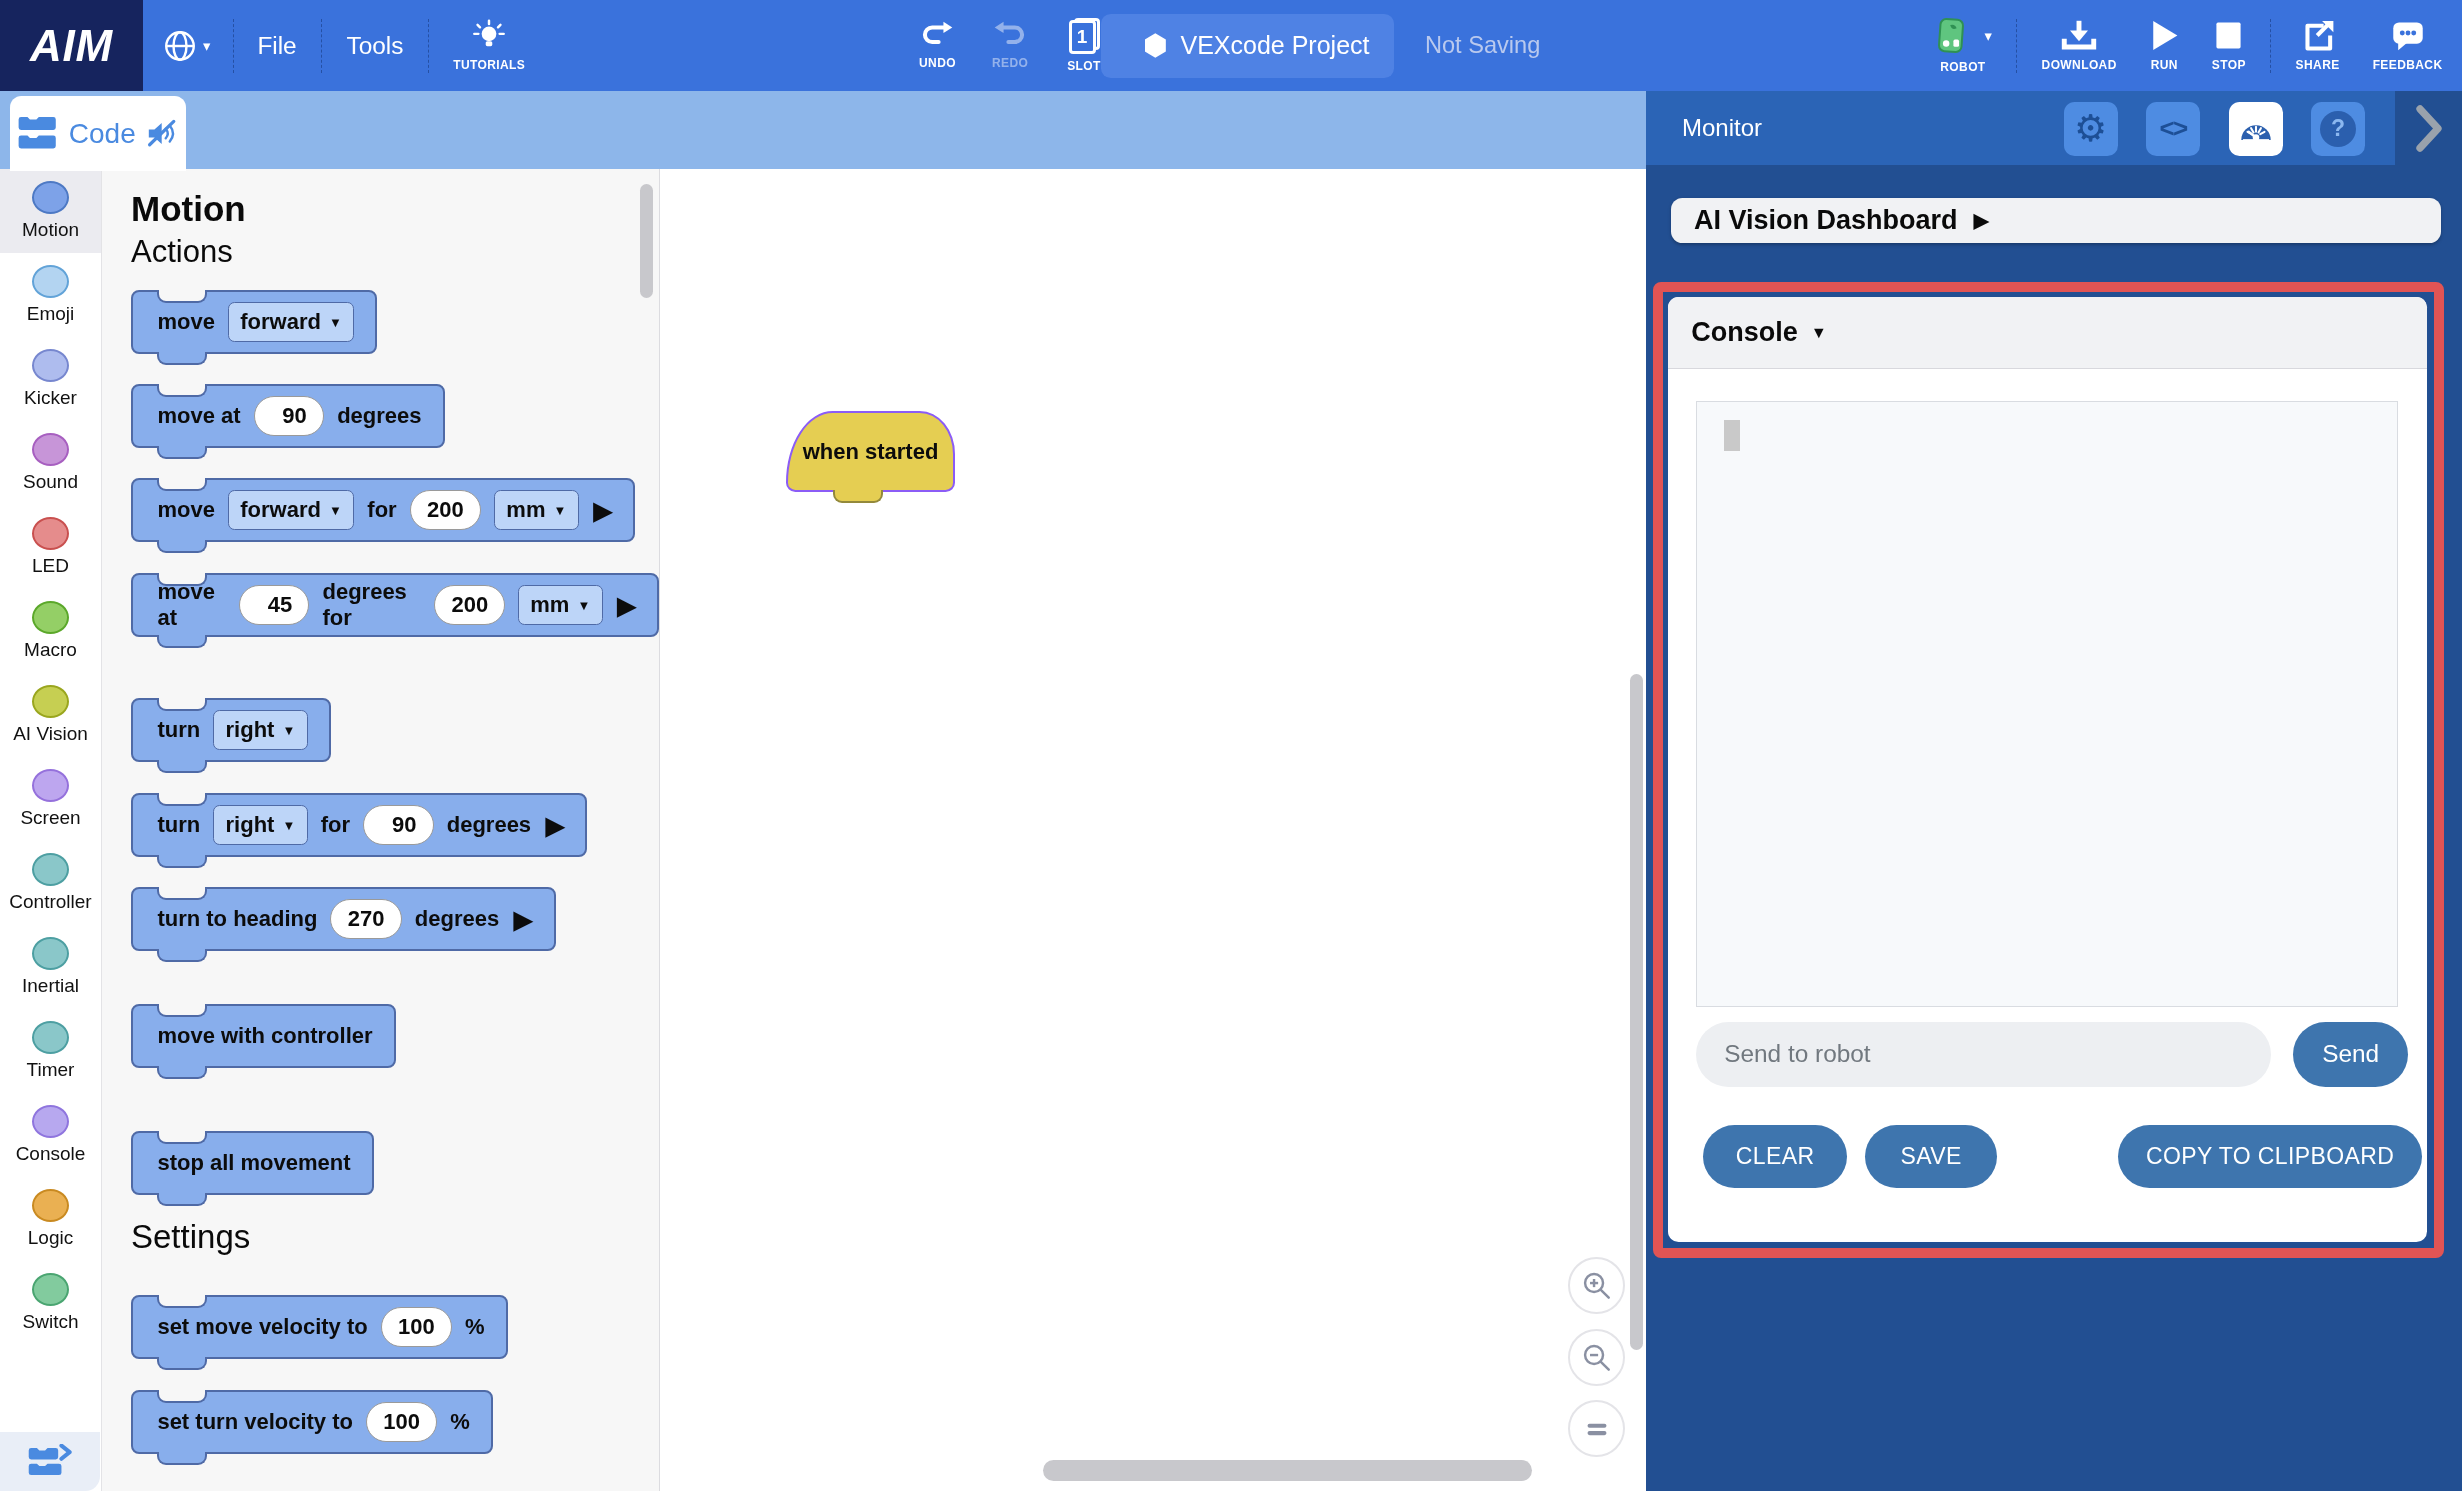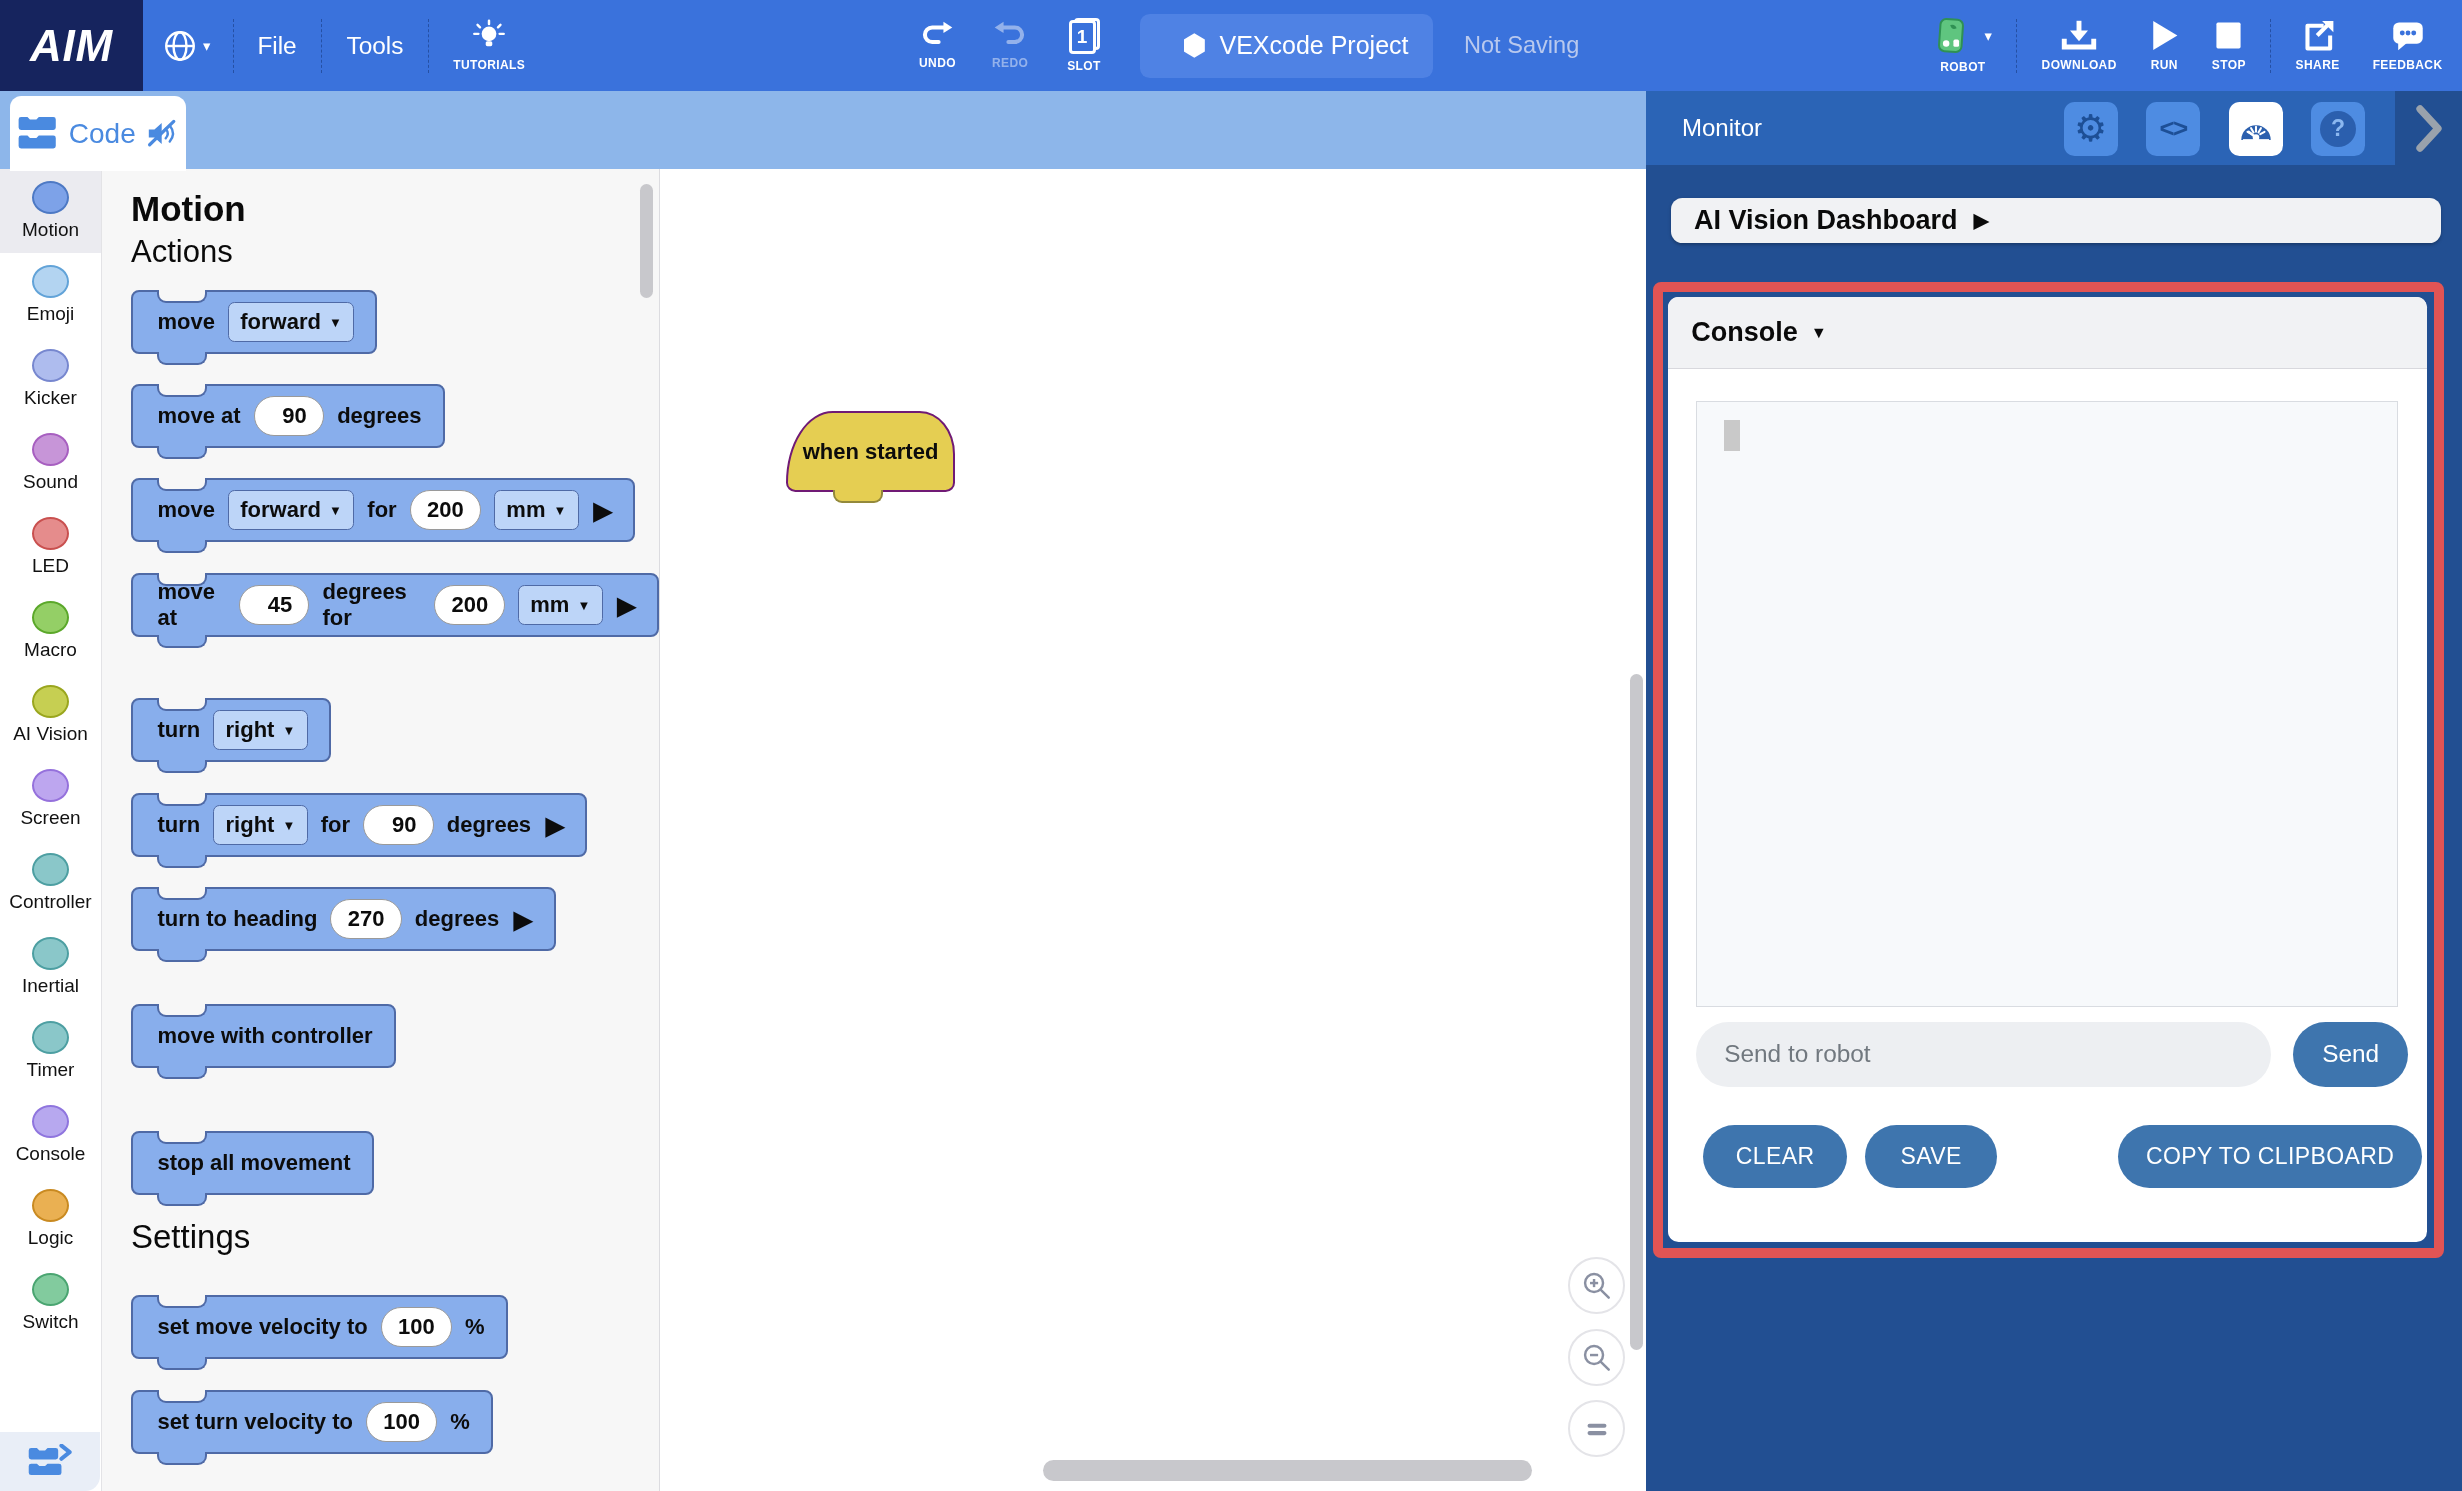--- a/index.html
+++ b/index.html
@@ -46,21 +46,21 @@
   .bk{position:absolute;display:flex;align-items:center;gap:13px;height:64px;padding:0 21px 0 24.4px;background:#88aeec;border:2px solid #4f6aa6;border-radius:8.1px;font-weight:bold;font-size:22px;color:#0c0c0c;box-sizing:border-box;cursor:grab;}
   .bk::before{content:"";position:absolute;top:-2px;left:24.4px;width:46px;height:10.6px;background:#f7f7f7;border:2px solid #4f6aa6;border-top:none;border-radius:0 0 9px 9px;}
   .bk::after{content:"";position:absolute;bottom:-12.6px;left:24.4px;width:46px;height:10.6px;background:#88aeec;border:2px solid #4f6aa6;border-top:none;border-radius:0 0 9px 9px;}
   .dd{display:flex;align-items:center;gap:8.1px;background:#bdd5f8;border:1.6px solid #4f6aa6;border-radius:6.5px;padding:5.7px 11.4px;cursor:pointer;}
   .dd .ddc{font-size:13px;}
   .num{background:#fff;border:1.6px solid #9a9a9a;border-radius:813px;padding:5.7px 16.3px;min-width:36px;text-align:right;cursor:text;}
   .xarrow{font-size:24.4px;margin-left:1.6px;cursor:pointer;}
   #pal-scroll{position:absolute;right:6.5px;top:14.7px;width:12.2px;height:114px;background:#c8c8cc;border-radius:6.5px;}
 
   
-  .hat{position:absolute;left:126px;top:242px;width:169px;height:81px;background:#e5ce52;border:2px solid #701a75;border-radius:49px 37px 9.8px 9.8px / 75px 45px 9.8px 9.8px;display:flex;align-items:center;justify-content:center;font-weight:bold;font-size:22px;color:#0c0c0c;box-sizing:border-box;cursor:grab;}
+  .hat{position:absolute;left:126px;top:242px;width:169px;height:81px;background:#e5ce52;border:2px solid #8b5cf6;border-radius:49px 37px 9.8px 9.8px / 75px 45px 9.8px 9.8px;display:flex;align-items:center;justify-content:center;font-weight:bold;font-size:22px;color:#0c0c0c;box-sizing:border-box;cursor:grab;}
   .hat::after{content:"";position:absolute;bottom:-12.6px;left:45px;width:46px;height:10.6px;background:#e5ce52;border:2px solid #93893b;border-top:none;border-radius:0 0 9px 9px;}
   .zoom-btn{position:absolute;right:21px;width:57px;height:57px;border-radius:50%;background:#fff;border:2.4px solid #e4e4e8;box-sizing:border-box;display:flex;align-items:center;justify-content:center;color:#8a90a2;cursor:pointer;}
   #cv-vscroll{position:absolute;right:3.3px;top:505px;width:13px;height:676px;background:#c8c8cc;border-radius:6.5px;}
   #cv-hscroll{position:absolute;left:383px;top:1291px;width:489px;height:21px;background:#c8c8cc;border-radius:10.6px;}
 
   
   #mon-header{position:absolute;left:0;top:0;width:817px;height:74px;background:#2b64b6;display:flex;align-items:center;}
   #mon-title{color:#fff;font-size:24px;margin-left:36px;}
   #mon-icons{position:absolute;right:98px;top:10.6px;display:flex;gap:28.5px;}
   .mon-ic{width:54px;height:54px;border-radius:10.6px;background:#4e8ce2;display:flex;align-items:center;justify-content:center;cursor:pointer;}
@@ -147,21 +147,21 @@
       </span>
       <span class="nav-label">REDO</span>
     </div>
     <div class="nav-item" style="margin-left:39px;">
       <span id="slot-pages">
         <span class="pg back"></span>
         <span class="pg front">1</span>
       </span>
       <span class="nav-label">SLOT</span>
     </div>
-    <div id="project-pill" style="margin-left:39px;padding-left:44px;">
+    <div id="project-pill" style="padding-left:44px;">
       <span class="hex"></span>
       <span>VEXcode Project</span>
     </div>
     <div id="save-status">Not Saving</div>
   </div>
 
   <div class="tb-group" style="right:19.5px;">
     <div class="nav-item" style="flex-direction:column;">
       <span style="display:flex;align-items:center;gap:9.8px;">
         <span>

